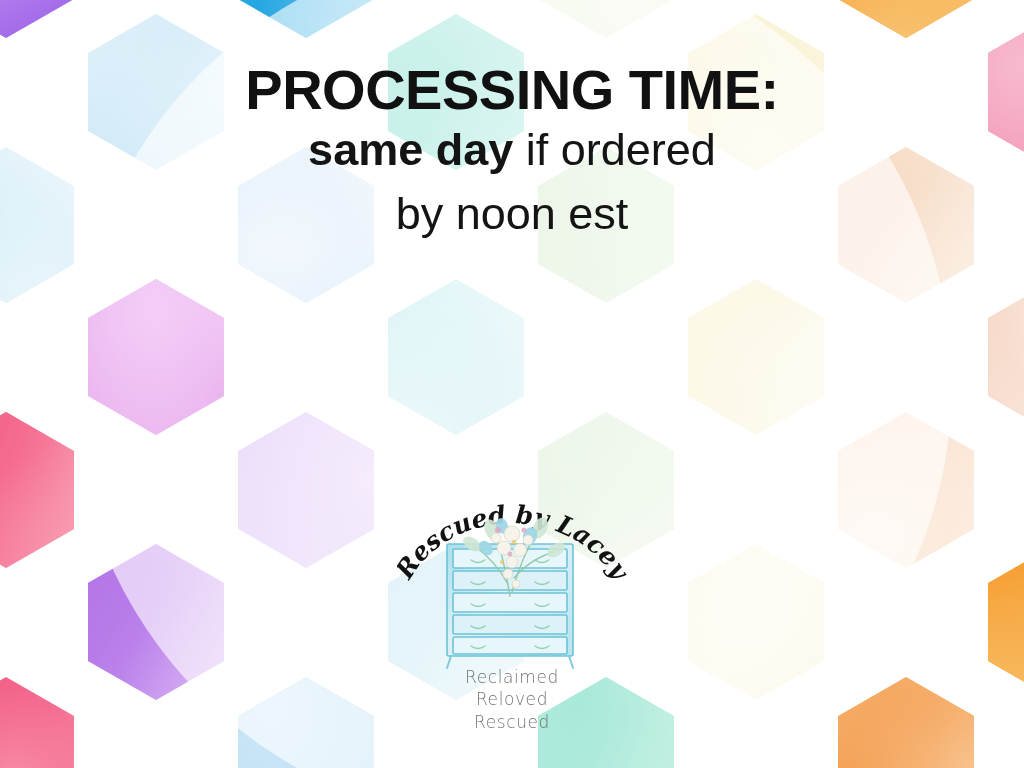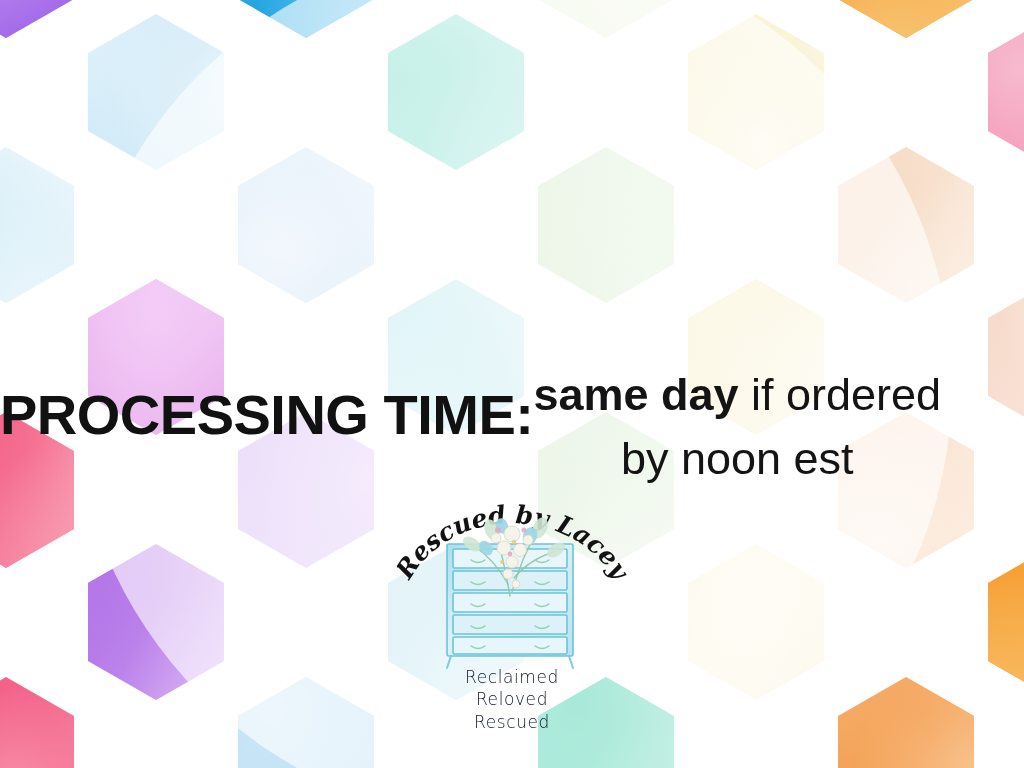--- a/index.html
+++ b/index.html
@@ -30,21 +30,21 @@
     width:880px;height:880px;
     margin-left:-440px;margin-top:-440px;
     border-radius:50%;
     background:rgba(255,255,255,0.62);
     pointer-events:none;
   }
 
   
   #content{
     position:absolute;inset:0;
-    display:flex;align-items:center;
+    display:flex;flex-direction:column;align-items:center;
     text-align:center;
   }
   .headline{
     margin-top:62px;
     font-size:56px;
     font-weight:700;
     letter-spacing:-0.5px;
     color:#111111;
     line-height:1.0;
     text-transform:uppercase;
@@ -52,21 +52,20 @@
   .subhead{
     margin-top:26px;
     font-size:46px;
     font-weight:400;
     letter-spacing:0.5px;
     color:#141414;
     line-height:1.0;
     text-transform:uppercase;
   }
   .promo{
-    margin-top:86px;
     font-size:45px;
     font-weight:400;
     color:#141414;
     line-height:1.42;
     max-width:720px;
   }
   .promo b{font-weight:700;}
 
   
   #logo{
@@ -85,21 +84,21 @@
   }
   #dresser{position:absolute;left:38px;top:52px;width:150px;height:132px;}
   #florals{position:absolute;left:55px;top:18px;width:120px;height:105px;}
   .tagline{
     position:absolute;left:0;top:180px;width:230px;
     text-align:center;
     font-family:"DejaVu Sans", sans-serif;
     font-size:17px;
     font-weight:300;
     letter-spacing:0.6px;
-    color:#0f172a;
+    color:#737373;
     line-height:1.32;
   }
 </style>
 </head>
 <body>
 
 <div id="stage">
 
   <div id="hexlayer">
       <div class="hex" style="left: -62px; top: -118px;">

